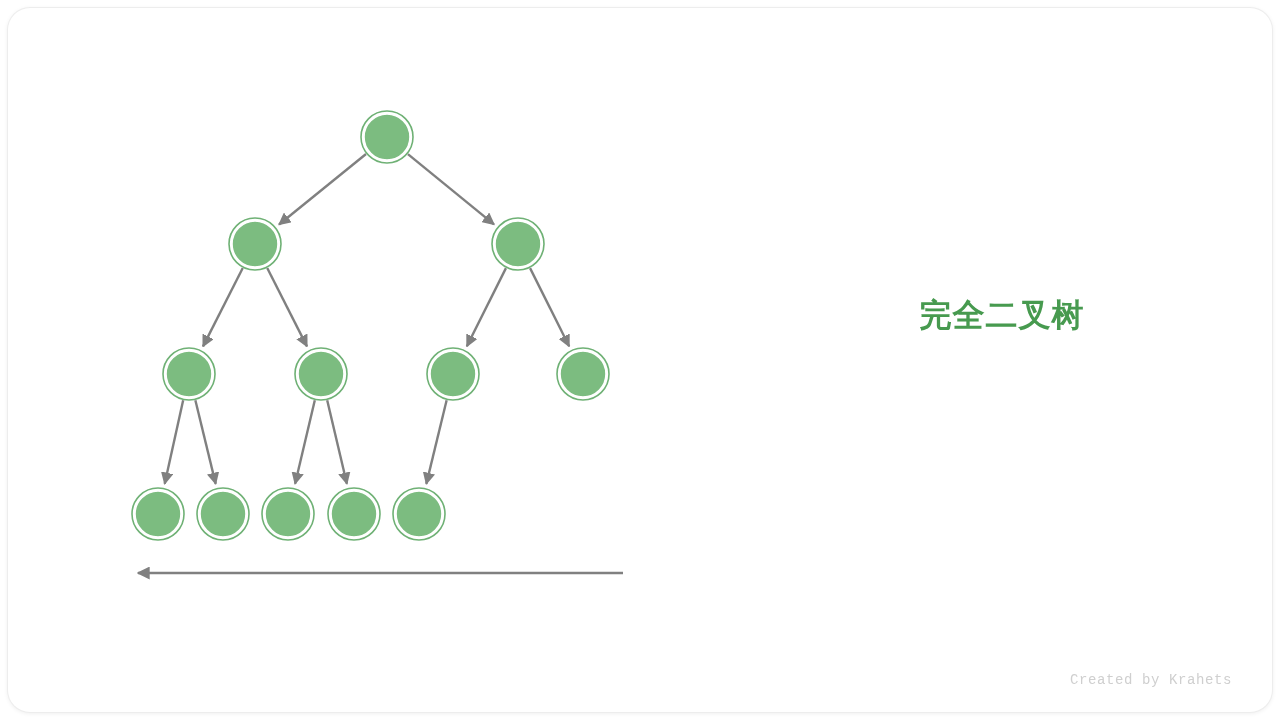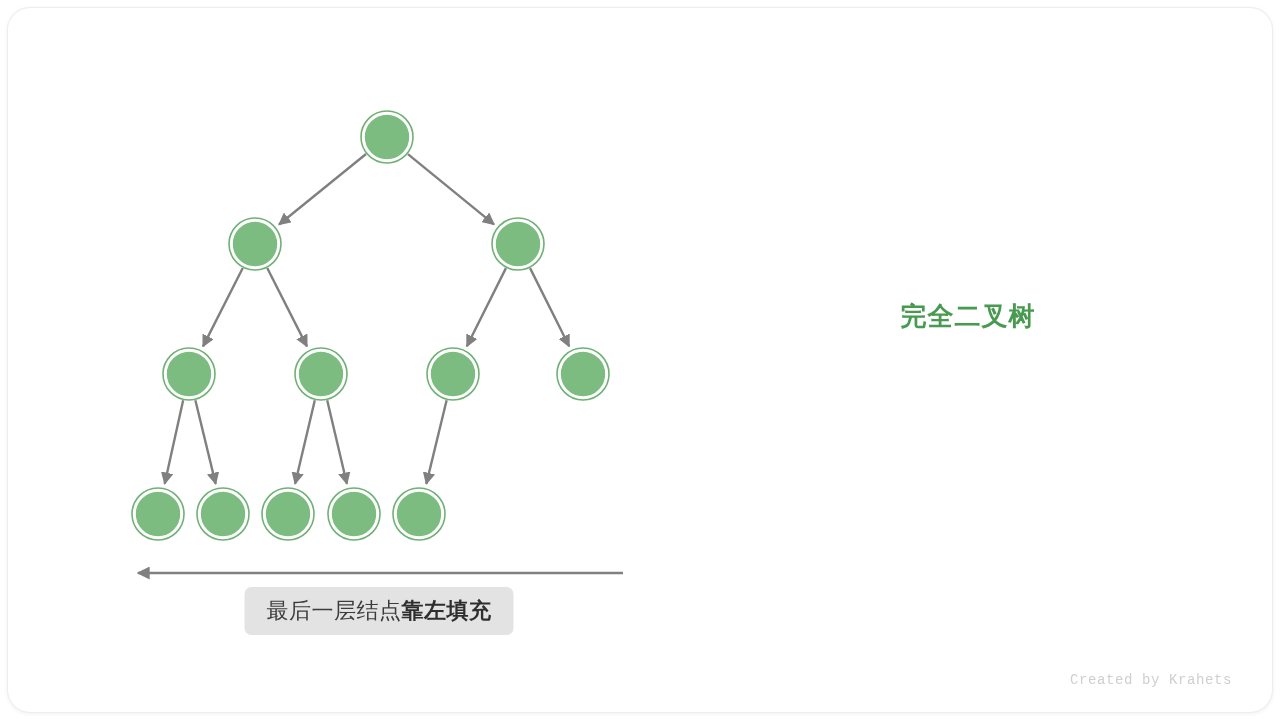--- a/index.html
+++ b/index.html
@@ -28,25 +28,26 @@
     position: absolute;
     left: 0;
     top: 0;
     width: 1280px;
     height: 720px;
   }
   .lbl-title {
     position: absolute;
     font-family: Liberation Mono, monospace;
     font-weight: bold;
-    font-size: 26px;
+    font-size: 32px;
     color: #479a4f;
     white-space: nowrap;
     transform: translate(-50%, -50%);
     letter-spacing: 1px;
+    margin-left: 34px;
   }
   .lbl-subtitle {
     position: absolute;
     font-family: "DejaVu Sans Mono", monospace;
     font-size: 21px;
     color: #333333;
     white-space: nowrap;
     transform: translate(-50%, -50%);
     letter-spacing: 0.5px;
   }
@@ -153,18 +154,15 @@
           <circle cx="411" cy="506" r="23" fill="#7cbc80" stroke="#ffffff" stroke-width="1.6"></circle>
         </g>
       </g>
     <g id="annotation-layer">
         <line x1="615" y1="565" x2="130" y2="565" stroke="#808080" stroke-width="2.6" marker-end="url(#arrowFill)"></line>
       </g>
   </svg>
 
   <div class="lbl-title" id="title-cn" style="left: 960px; top: 308px;">完全二叉树</div>
 
-  <div class="caption-box" id="caption" style="left: 371px; top: 603px;">
-    <span>最后一层结点</span><b>靠左填充</b>
-  </div>
 
   <div class="footer-credit">Created by Krahets</div>
 </div>
 
 </body></html>

